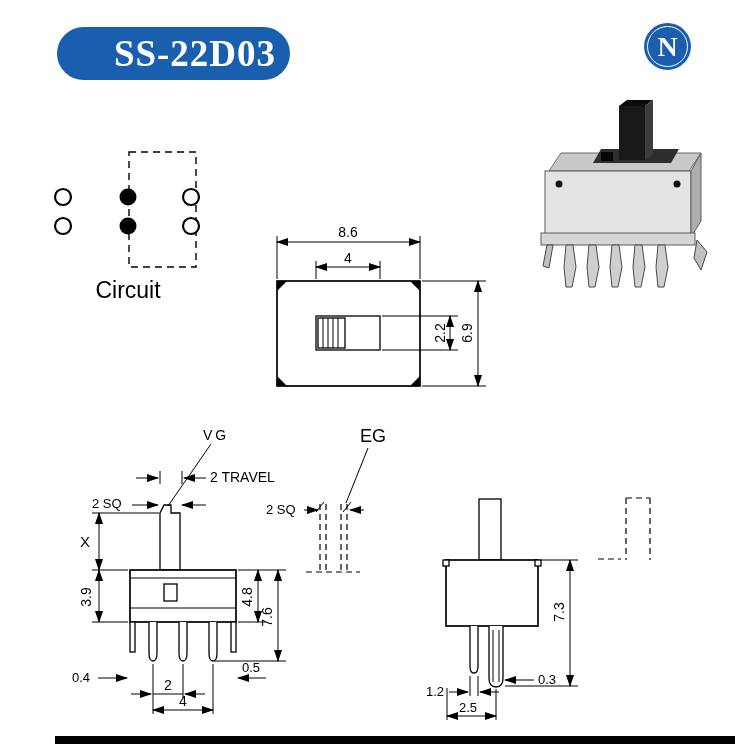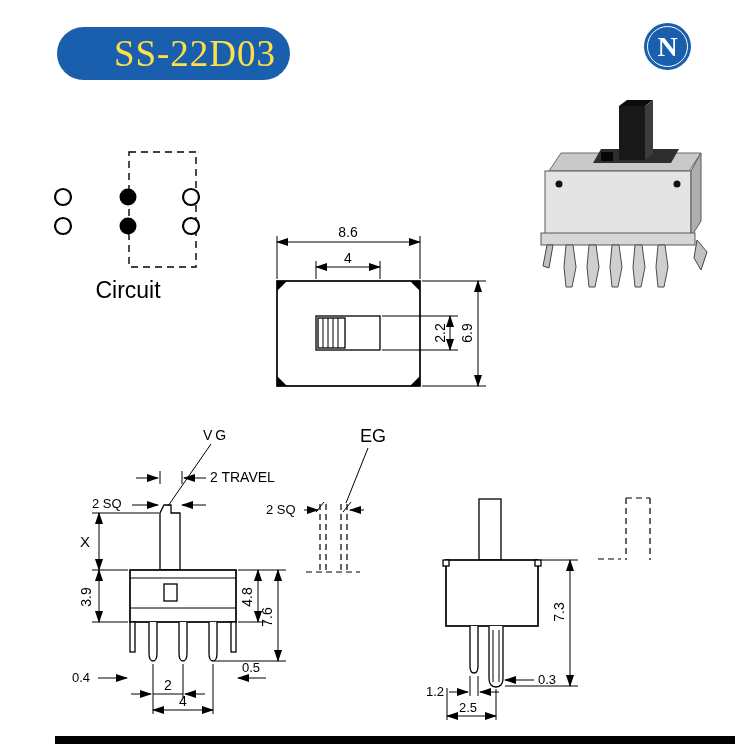--- a/index.html
+++ b/index.html
@@ -3,21 +3,21 @@
 <meta charset="utf-8">
 <style>
   html,body{margin:0;padding:0;background:#fff;}
   .page{position:relative;width:735px;height:744px;background:#fff;overflow:hidden;
         font-family:"Liberation Sans",sans-serif;}
   .page svg{position:absolute;left:0;top:0;}
 
   .badge{position:absolute;left:57px;top:27px;width:233px;height:53px;
          background:var(--accent,#1a5fad);border-radius:27px;
          display:flex;align-items:center;justify-content:center;}
-  .badge span{color:#fde047;font-family:"Liberation Serif",serif;font-weight:400;
+  .badge span{color:#ffffff;font-family:"Liberation Serif",serif;font-weight:700;
               font-size:37px;letter-spacing:1px;margin-left:43px;}
 
   .logo{position:absolute;left:644px;top:23px;width:47px;height:47px;border-radius:50%;
         background:var(--accent,#1a5fad);display:flex;align-items:center;justify-content:center;}
   .logo::before{content:"";position:absolute;inset:3px;border:1.5px solid #fff;border-radius:50%;}
   .logo span{position:relative;color:#fff;font-family:"Liberation Serif",serif;
              font-weight:700;font-size:28px;}
 
   .footer{position:absolute;left:55px;top:736px;width:680px;height:8px;background:#000;}
 

